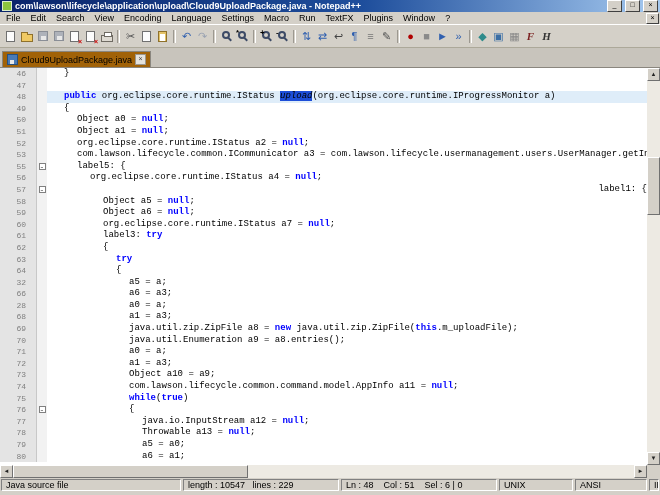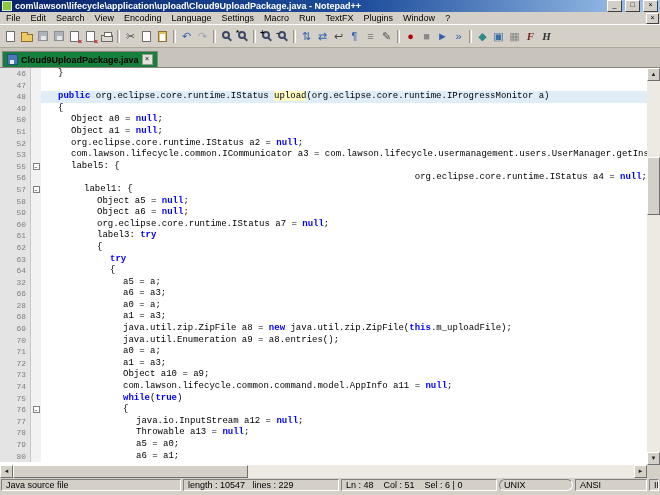--- a/index.html
+++ b/index.html
@@ -34,58 +34,58 @@
   .mini.floppy.dim{background:#AEB2BA;border-color:#8A8E96;}
   .mini.printer{width:12px;height:7px;background:#DEDAD2;border:1px solid #6F6B63;margin-top:5px;position:relative;}
   .mini.printer::before{content:"";position:absolute;top:-4px;left:2px;width:6px;height:3px;background:#FFFFFF;border:1px solid #6F6B63;}
   .mini.clip{width:9px;height:11px;background:#E3C268;border:1px solid #8F712B;position:relative;}
   .mini.clip::after{content:"";position:absolute;left:1px;top:2px;width:5px;height:7px;background:#FFFFFF;}
   .mini.mag{width:8px;height:8px;border:2px solid #3C4A66;border-radius:50%;position:relative;margin:0 2px 2px 0;}
   .mini.mag::after{content:"";position:absolute;width:5px;height:2px;background:#3C4A66;right:-4px;bottom:-3px;transform:rotate(45deg);}
 
   
   .tabbar{height:17px;flex:none;background:#C8C4BC;display:flex;align-items:flex-end;padding:2px 0 0 2px;border-bottom:1px solid #8A867E;}
-  .tab{height:15px;background:#15803d;border:1px solid #8A867E;border-bottom:none;display:flex;align-items:center;gap:3px;padding:0 4px;font-size:9px;font-weight:bold;}
+  .tab{height:15px;background:#a16207;border:1px solid #8A867E;border-bottom:none;display:flex;align-items:center;gap:3px;padding:0 4px;font-size:9px;}
   .tab-icon{width:9px;height:9px;background:#4A7AB5;border:1px solid #26507F;position:relative;flex:none;}
   .tab-icon::after{content:"";position:absolute;left:2px;bottom:0;width:4px;height:4px;background:#E8E8E8;}
   .tab-label{white-space:nowrap;}
   .tab-close{width:9px;height:9px;border:1px solid #9A968E;background:#E4E2DC;font-size:7px;line-height:7px;text-align:center;color:#444;flex:none;}
 
   
   .editor-wrap{flex:1;display:flex;background:#FFFFFF;overflow:hidden;}
   .editor{flex:1;overflow:hidden;background:#FFFFFF;}
   .code-line{display:flex;height:11.6px;line-height:11.6px;font-family:"Liberation Mono",monospace;font-size:9px;white-space:pre;}
-  .ln{width:26px;flex:none;background:#E4E4E4;color:#808080;text-align:right;padding-right:4px;border-right:1px solid #C8C8C8;font-size:8px;}
+  .ln{width:26px;flex:none;background:#E4E4E4;color:#808080;text-align:right;padding-right:10px;border-right:1px solid #C8C8C8;font-size:8px;}
   .fold{width:10px;flex:none;background:#F2F2F2;text-align:center;}
   .fbox{display:inline-block;width:7px;height:7px;line-height:5px;font-size:8px;text-align:center;border:1px solid #808080;background:#FFFFFF;color:#404040;margin-top:2px;box-sizing:border-box;}
   .code{flex:1;overflow:hidden;color:#000;}
   .current .code{background:#DFEDF9;}
   .tk-d{color:#000000;}
   .tk-k{color:#0000FF;font-weight:bold;}
   .tk-n{color:#FF8000;}
   .tk-s{color:#808080;}
-  .tk-sel{background:#fef9c3;color:#000;}
+  .tk-sel{background:#1d4ed8;color:#000;font-style:italic;}
 
   
   .vscroll{width:13px;flex:none;display:flex;flex-direction:column;background:#EDEAE3;}
   .sarrow{width:13px;height:13px;flex:none;background:#D4D0C8;border:1px solid;border-color:#FFFFFF #707070 #707070 #FFFFFF;box-sizing:border-box;font-size:6px;line-height:10px;text-align:center;color:#222;}
   .vtrack{flex:1;position:relative;}
   .vthumb{position:absolute;left:0;top:76px;width:13px;height:58px;background:#D4D0C8;border:1px solid;border-color:#FFFFFF #707070 #707070 #FFFFFF;box-sizing:border-box;}
   .hscroll-row{height:13px;flex:none;display:flex;background:#EDEAE3;}
   .htrack{flex:1;position:relative;}
   .hthumb{position:absolute;top:0;left:0;height:13px;width:235px;background:#D4D0C8;border:1px solid;border-color:#FFFFFF #707070 #707070 #FFFFFF;box-sizing:border-box;}
   .scroll-corner{width:13px;height:13px;flex:none;background:#D4D0C8;}
 
   
   .statusbar{height:15px;flex:none;display:flex;align-items:flex-start;background:#D4D0C8;font-size:9px;padding:1px 1px;}
   .st{border:1px solid;border-color:#808080 #FFFFFF #FFFFFF #808080;margin-right:2px;padding:0 4px;display:flex;align-items:center;white-space:pre;overflow:hidden;color:#000;}
   .st1{width:170px;}
   .st2{width:146px;}
   .st3{width:146px;}
-  .st4{width:64px;border-radius:7px;}
+  .st4{width:64px;}
   .st5{width:62px;}
   .st6{flex:1;margin-right:0;}
 </style>
 </head>
 <body>
 
 <div class="window">
 
   <div class="titlebar">
     <span class="np-logo"></span>
@@ -234,22 +234,22 @@
     <div class="editor" id="editor">
         <div class="code-line"><span class="ln">46</span><span class="fold"></span><span class="code" style="padding-left: 17px;"><span class="tk-d">}</span></span></div>
         <div class="code-line"><span class="ln">47</span><span class="fold"></span><span class="code" style="padding-left: 4px;"></span></div>
         <div class="code-line current"><span class="ln">48</span><span class="fold"></span><span class="code" style="padding-left: 17px;"><span class="tk-k">public</span><span class="tk-d"> org.eclipse.core.runtime.IStatus </span><span class="tk-sel">upload</span><span class="tk-d">(org.eclipse.core.runtime.IProgressMonitor a)</span></span></div>
         <div class="code-line"><span class="ln">49</span><span class="fold"></span><span class="code" style="padding-left: 17px;"><span class="tk-d">{</span></span></div>
         <div class="code-line"><span class="ln">50</span><span class="fold"></span><span class="code" style="padding-left: 30px;"><span class="tk-d">Object a0 = </span><span class="tk-k">null</span><span class="tk-d">;</span></span></div>
         <div class="code-line"><span class="ln">51</span><span class="fold"></span><span class="code" style="padding-left: 30px;"><span class="tk-d">Object a1 = </span><span class="tk-k">null</span><span class="tk-d">;</span></span></div>
         <div class="code-line"><span class="ln">52</span><span class="fold"></span><span class="code" style="padding-left: 30px;"><span class="tk-d">org.eclipse.core.runtime.IStatus a2 = </span><span class="tk-k">null</span><span class="tk-d">;</span></span></div>
         <div class="code-line"><span class="ln">53</span><span class="fold"></span><span class="code" style="padding-left: 30px;"><span class="tk-d">com.lawson.lifecycle.common.ICommunicator a3 = com.lawson.lifecycle.usermanagement.users.UserManager.getInstanc</span></span></div>
         <div class="code-line"><span class="ln">55</span><span class="fold"><span class="fbox">-</span></span><span class="code" style="padding-left: 30px;"><span class="tk-d">label5: {</span></span></div>
-        <div class="code-line"><span class="ln">56</span><span class="fold"></span><span class="code" style="padding-left: 43px; text-align: right;"><span class="tk-d">org.eclipse.core.runtime.IStatus a4 = </span><span class="tk-k">null</span><span class="tk-d">;</span></span></div>
-        <div class="code-line"><span class="ln">57</span><span class="fold"><span class="fbox">-</span></span><span class="code" style="padding-left: 43px;"><span class="tk-d">label1: {</span></span></div>
+        <div class="code-line"><span class="ln">56</span><span class="fold"></span><span class="code" style="padding-left: 43px;"><span class="tk-d">org.eclipse.core.runtime.IStatus a4 = </span><span class="tk-k">null</span><span class="tk-d">;</span></span></div>
+        <div class="code-line"><span class="ln">57</span><span class="fold"><span class="fbox">-</span></span><span class="code" style="padding-left: 43px; text-align: right;"><span class="tk-d">label1: {</span></span></div>
         <div class="code-line"><span class="ln">58</span><span class="fold"></span><span class="code" style="padding-left: 56px;"><span class="tk-d">Object a5 = </span><span class="tk-k">null</span><span class="tk-d">;</span></span></div>
         <div class="code-line"><span class="ln">59</span><span class="fold"></span><span class="code" style="padding-left: 56px;"><span class="tk-d">Object a6 = </span><span class="tk-k">null</span><span class="tk-d">;</span></span></div>
         <div class="code-line"><span class="ln">60</span><span class="fold"></span><span class="code" style="padding-left: 56px;"><span class="tk-d">org.eclipse.core.runtime.IStatus a7 = </span><span class="tk-k">null</span><span class="tk-d">;</span></span></div>
         <div class="code-line"><span class="ln">61</span><span class="fold"></span><span class="code" style="padding-left: 56px;"><span class="tk-d">label3: </span><span class="tk-k">try</span></span></div>
         <div class="code-line"><span class="ln">62</span><span class="fold"></span><span class="code" style="padding-left: 56px;"><span class="tk-d">{</span></span></div>
         <div class="code-line"><span class="ln">63</span><span class="fold"></span><span class="code" style="padding-left: 69px;"><span class="tk-k">try</span></span></div>
         <div class="code-line"><span class="ln">64</span><span class="fold"></span><span class="code" style="padding-left: 69px;"><span class="tk-d">{</span></span></div>
         <div class="code-line"><span class="ln">32</span><span class="fold"></span><span class="code" style="padding-left: 82px;"><span class="tk-d">a5 = a;</span></span></div>
         <div class="code-line"><span class="ln">66</span><span class="fold"></span><span class="code" style="padding-left: 82px;"><span class="tk-d">a6 = a3;</span></span></div>
         <div class="code-line"><span class="ln">28</span><span class="fold"></span><span class="code" style="padding-left: 82px;"><span class="tk-d">a0 = a;</span></span></div>

